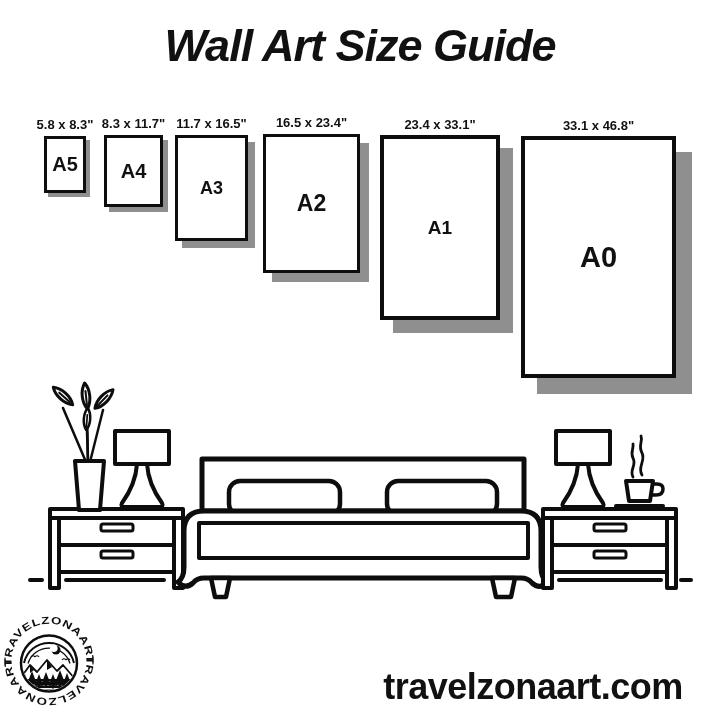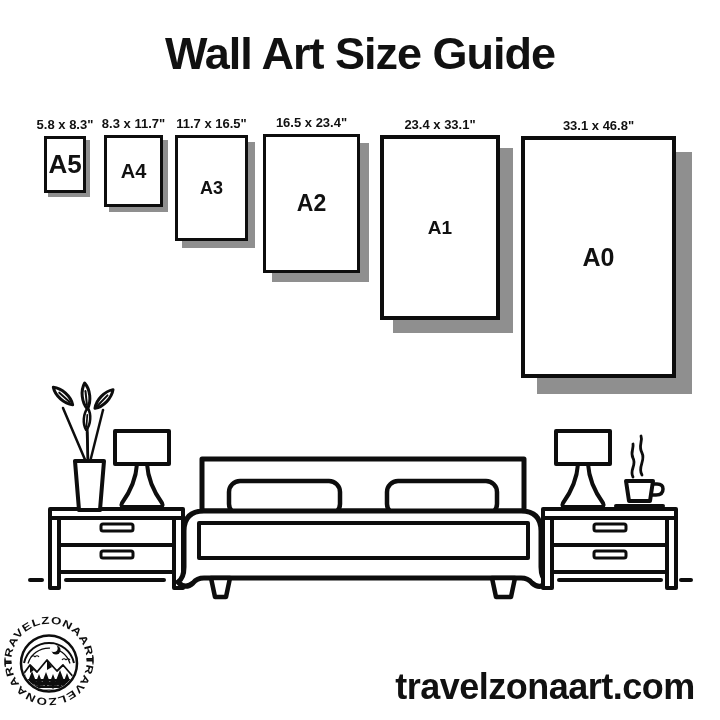--- a/index.html
+++ b/index.html
@@ -1,70 +1,70 @@
 <!DOCTYPE html>
 <html><head>
 <meta charset="utf-8">
 <style>
   html,body{margin:0;padding:0;}
   body{
     width:720px;height:720px;position:relative;overflow:hidden;
     background:#ffffff;font-family:"Liberation Sans",sans-serif;color:#0d0d0d;
   }
   .title{
-    position:absolute;top:28px;left:0;width:720px;text-align:center;
-    font-size:45px;font-weight:800;letter-spacing:-1px;color:#111;
+    position:absolute;top:20px;left:0;width:720px;text-align:center;
+    font-size:45px;font-weight:800;letter-spacing:-1px;color:#111;font-style:italic;
   }
   #frames{position:absolute;left:0;top:0;width:720px;height:720px;}
   .frame{
     position:absolute;background:#ffffff;border-style:solid;border-color:#0d0d0d;
     box-sizing:border-box;display:flex;align-items:center;justify-content:center;
   }
   .frame-letter{font-weight:bold;color:#111;}
   .size-label{
     position:absolute;bottom:100%;left:50%;transform:translateX(-50%);
     margin-bottom:7px;white-space:nowrap;font-size:13px;font-weight:bold;color:#111;
   }
   .scene{position:absolute;left:0;top:0;}
   .logo{position:absolute;left:4px;top:616px;}
   .website-wrap{
-    position:absolute;left:370px;top:666px;width:350px;
+    position:absolute;left:358px;top:666px;width:350px;
     display:flex;justify-content:center;
   }
   .website{font-size:36px;font-weight:800;letter-spacing:-0.5px;color:#111;white-space:nowrap;}
 </style>
 </head>
 <body>
 
 <div class="title">Wall Art Size Guide</div>
 
 <div id="frames">
     <div class="frame" style="left: 44px; top: 136px; width: 42px; height: 57px; border-width: 3px; box-shadow: rgb(143, 143, 143) 4px 4px 0px 0px;">
       <span class="size-label">5.8 x 8.3"</span>
-      <span class="frame-letter" style="font-size: 26px;">A5</span>
+      <span class="frame-letter" style="font-size: 20px;">A5</span>
     </div>
     <div class="frame" style="left: 104px; top: 135px; width: 59px; height: 72px; border-width: 3px; box-shadow: rgb(143, 143, 143) 5px 5px 0px 0px;">
       <span class="size-label">8.3 x 11.7"</span>
       <span class="frame-letter" style="font-size: 20px;">A4</span>
     </div>
     <div class="frame" style="left: 175px; top: 135px; width: 73px; height: 106px; border-width: 3.5px; box-shadow: rgb(143, 143, 143) 7px 7px 0px 0px;">
       <span class="size-label">11.7 x 16.5"</span>
       <span class="frame-letter" style="font-size: 18px;">A3</span>
     </div>
     <div class="frame" style="left: 263px; top: 134px; width: 97px; height: 139px; border-width: 3.5px; box-shadow: rgb(143, 143, 143) 9px 9px 0px 0px;">
       <span class="size-label">16.5 x 23.4"</span>
       <span class="frame-letter" style="font-size: 23px;">A2</span>
     </div>
     <div class="frame" style="left: 380px; top: 135px; width: 120px; height: 185px; border-width: 4px; box-shadow: rgb(143, 143, 143) 13px 13px 0px 0px;">
       <span class="size-label">23.4 x 33.1"</span>
       <span class="frame-letter" style="font-size: 19px;">A1</span>
     </div>
     <div class="frame" style="left: 521px; top: 136px; width: 155px; height: 242px; border-width: 4.5px; box-shadow: rgb(143, 143, 143) 16px 16px 0px 0px;">
       <span class="size-label">33.1 x 46.8"</span>
-      <span class="frame-letter" style="font-size: 25px;">A0</span>
+      <span class="frame-letter" style="font-size: 29px;">A0</span>
     </div>
   </div>
 
 <svg class="scene" width="720" height="720" viewBox="0 0 720 720" stroke="#0d0d0d" fill="none" stroke-linejoin="round" stroke-linecap="round">
 
   <g stroke-width="4">
     <path d="M30,580 H42"></path>
       <path d="M66,580 H164"></path>
     <path d="M559,580 H661"></path>
       <path d="M681,580 H691"></path>

